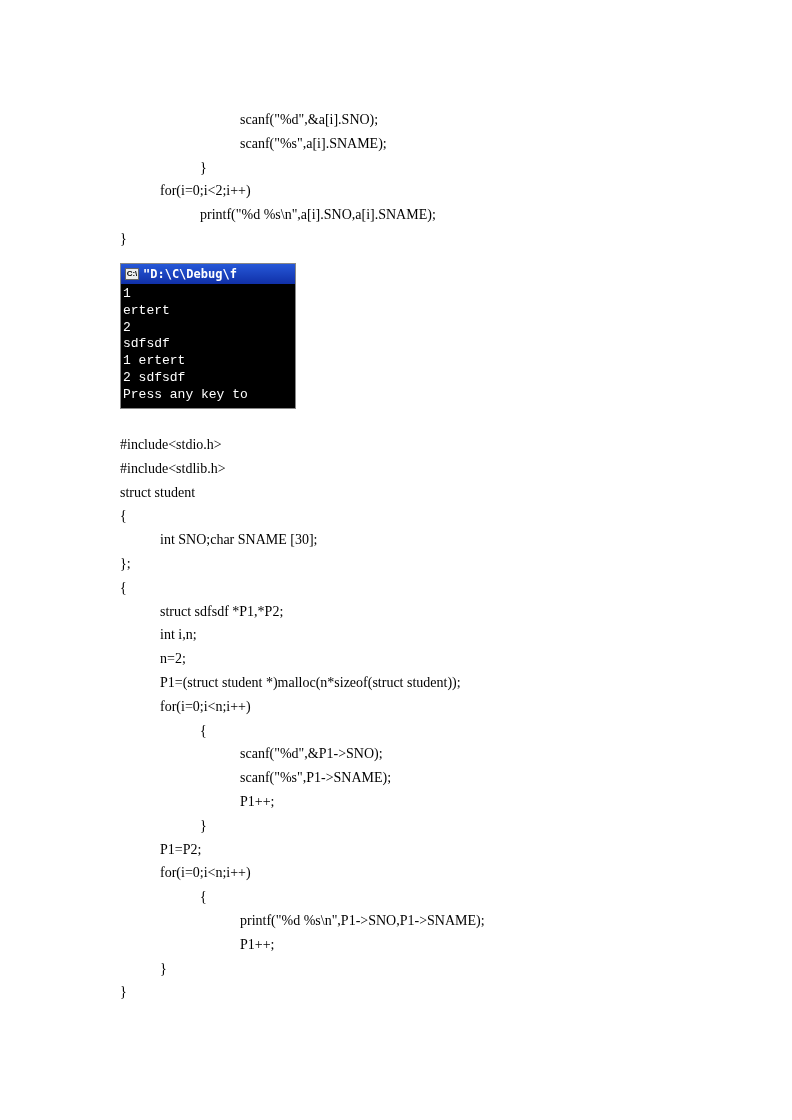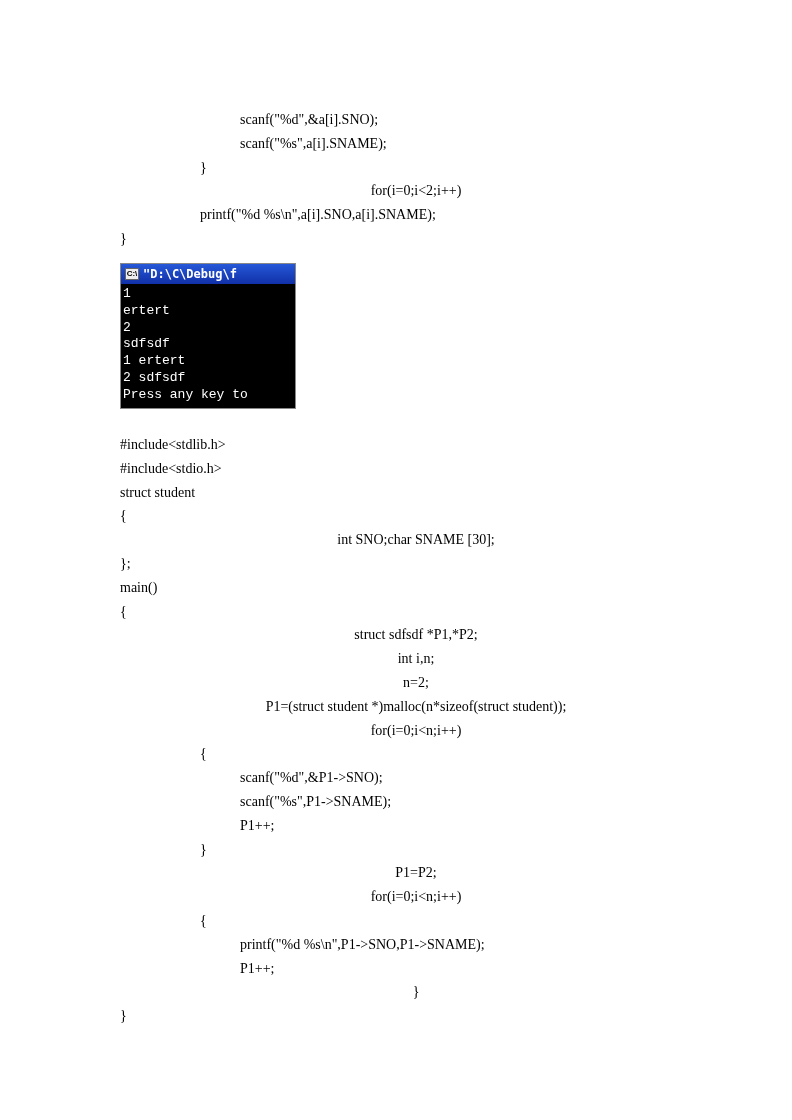--- a/index.html
+++ b/index.html
@@ -14,21 +14,21 @@
       font-family: "Times New Roman", serif;
       font-size: 14px;
       color: #000000;
       padding: 108px 120px 0 120px;
       line-height: 1.7;
     }
     .code-block {
       white-space: pre;
       font-family: "Times New Roman", serif;
     }
-    .indent1 { padding-left: 40px; text-align: center; }
+    .indent1 { padding-left: 40px; }
     .indent2 { padding-left: 80px; }
     .indent3 { padding-left: 120px; }
     .console-window {
       margin-top: 12px;
       margin-bottom: 14px;
       width: 176px;
       border: 1px solid #888;
     }
     .title-bar {
       background: linear-gradient(to bottom, #2658d8, #1030a8);
@@ -95,27 +95,26 @@
 2
 sdfsdf
 1 ertert
 2 sdfsdf
 Press any key to</div>
 </div>
 
 <div class="spacer"></div>
 
 <div>
+  <div class="code-block">#include&lt;stdio.h&gt;</div>
   <div class="code-block">#include&lt;stdlib.h&gt;</div>
-  <div class="code-block">#include&lt;stdio.h&gt;</div>
   <div class="code-block">struct student</div>
   <div class="code-block">{</div>
   <div class="code-block indent1">int SNO;char SNAME [30];</div>
   <div class="code-block">};</div>
-  <div class="code-block">main()</div>
   <div class="code-block">{</div>
   <div class="code-block indent1">struct sdfsdf *P1,*P2;</div>
   <div class="code-block indent1">int i,n;</div>
   <div class="code-block indent1">n=2;</div>
   <div class="code-block indent1">P1=(struct student *)malloc(n*sizeof(struct student));</div>
   <div class="code-block indent1">for(i=0;i&lt;n;i++)</div>
   <div class="code-block indent2">{</div>
   <div class="code-block indent3">scanf("%d",&amp;P1-&gt;SNO);</div>
   <div class="code-block indent3">scanf("%s",P1-&gt;SNAME);</div>
   <div class="code-block indent3">P1++;</div>

